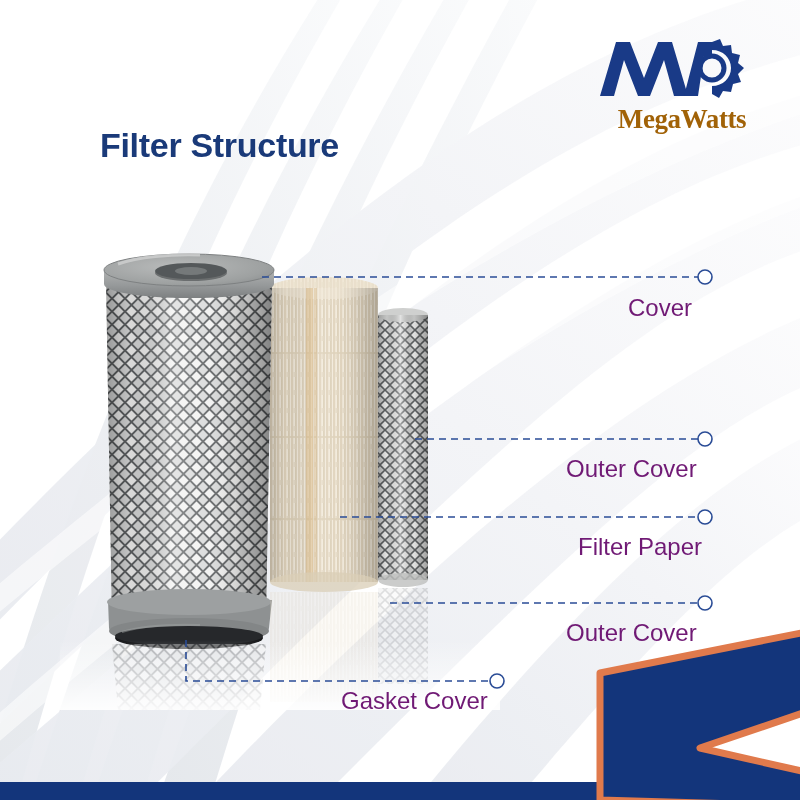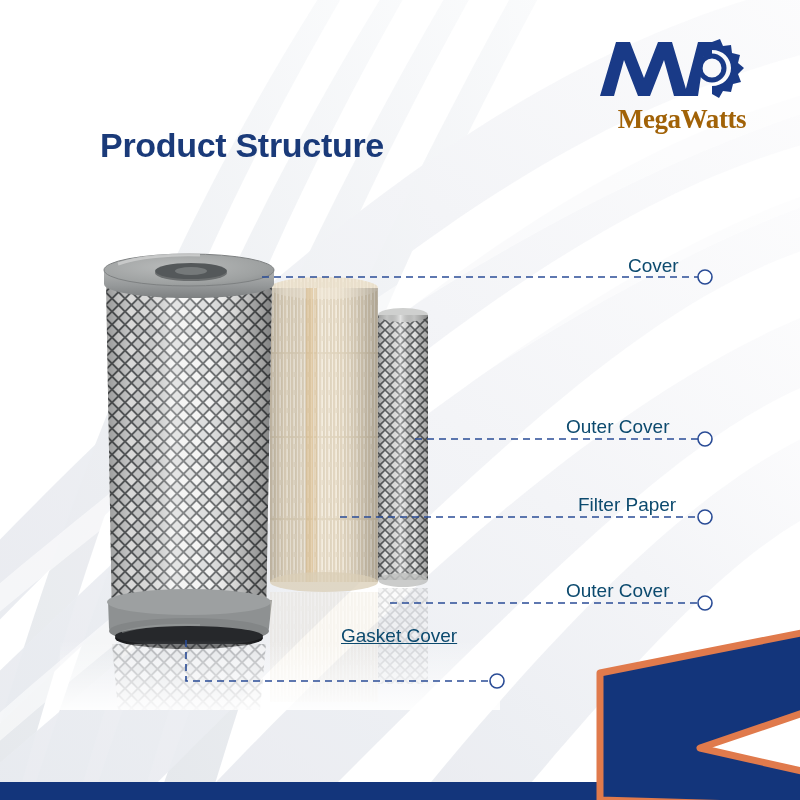--- a/index.html
+++ b/index.html
@@ -72,24 +72,25 @@
     top: 240px;
     width: 440px;
     height: 470px;
     z-index: 10;
   }
 
   
   #callout-layer { z-index: 35; }
   .callout-label {
     position: absolute;
-    font-size: 19px;
-    color: #0c4a6e;
+    font-size: 24px;
+    color: #701a75;
     white-space: nowrap;
     font-family: "Liberation Sans", sans-serif;
+    margin-top: 39px;
   }
 
   
   #bottom-decor { z-index: 20; }
 </style>
 </head>
 <body>
 
 <div id="page">
 
@@ -262,24 +263,24 @@
         <circle cx="705" cy="517" r="7"></circle>
         <circle cx="705" cy="603" r="7"></circle>
         <circle cx="497" cy="681" r="7"></circle>
       </g>
     </svg>
 
     <div class="callout-label" style="left:628px; top:255px;">Cover</div>
     <div class="callout-label" style="left:566px; top:416px;">Outer Cover</div>
     <div class="callout-label" style="left:578px; top:494px;text-align:right;">Filter Paper</div>
     <div class="callout-label" style="left:566px; top:580px;">Outer Cover</div>
-    <div class="callout-label" style="left:341px; top:625px;text-decoration:underline;">Gasket Cover</div>
-  </div>
-
-  <div id="page-title">Product Structure</div>
+    <div class="callout-label" style="left:341px; top:648px;">Gasket Cover</div>
+  </div>
+
+  <div id="page-title">Filter Structure</div>
 
   <div id="brand-logo">
     <div class="logo-mark">
       <svg width="180" height="70" viewBox="0 0 180 70">
 
         <g fill="#193A87">
           <path d="M 120 8
                    L 128 5 L 131 12 L 139 11 L 140 19 L 148 21 L 146 29
                    L 152 34 L 146 40 L 149 48 L 141 50 L 139 58 L 131 57
                    L 127 64 L 120 60

